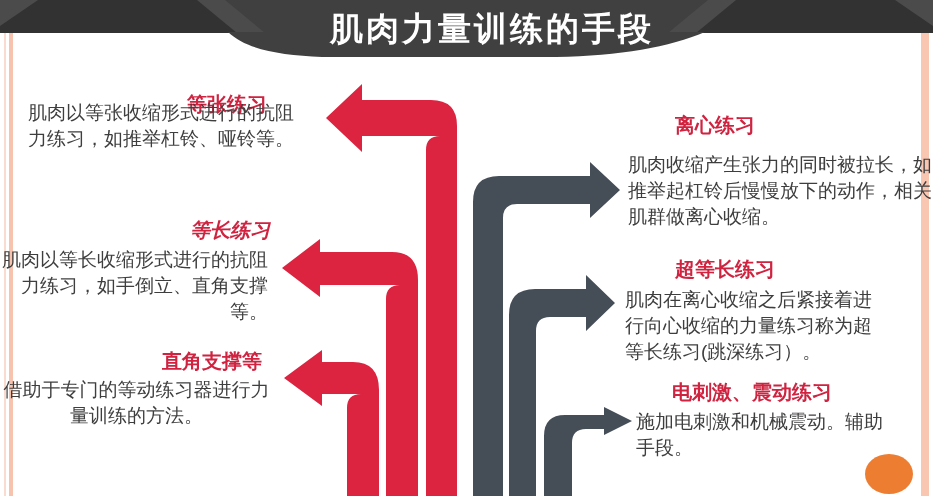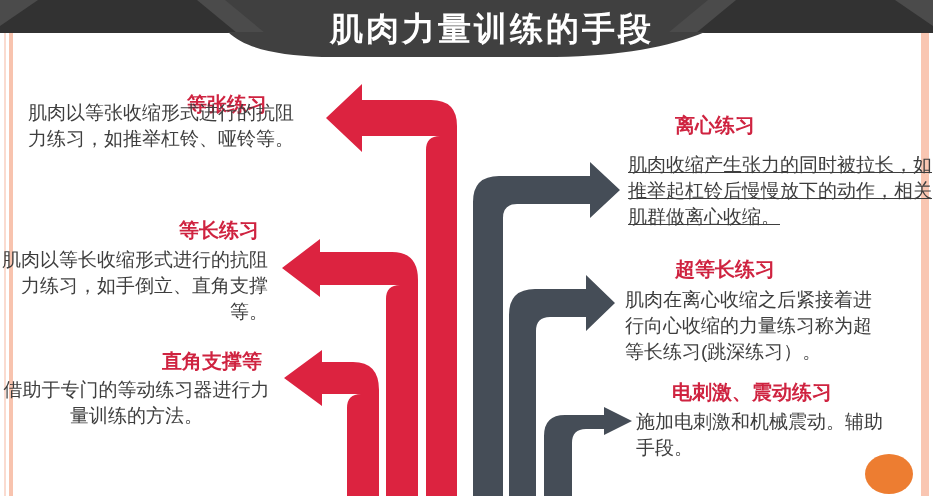--- a/index.html
+++ b/index.html
@@ -26,27 +26,27 @@
     white-space:nowrap;line-height:23px;text-align:right;
   }
   .sec-body{
     position:absolute;color:#3e3e3e;font-size:19px;line-height:26px;
     white-space:pre-line;
   }
   .align-r{text-align:right;}
   
   .s1-title{top:93px;left:0;width:267px;}
   .s1-body {top:100px;left:0;width:294px;}
-  .s2-title{top:219px;left:1px;width:258px;}
+  .s2-title{top:219px;left:12px;width:258px;font-style:italic;}
   .s2-body {top:247px;left:0;width:268px;}
   .s3-title{top:350px;left:0;width:262px;}
   .s3-body {top:377px;left:0;width:273px;text-align:center;}
   
   .s4-title{top:114px;left:675px;}
-  .s4-body {top:152px;left:628px;text-decoration:underline;}
+  .s4-body {top:152px;left:628px;}
   .s5-title{top:258px;left:675px;}
   .s5-body {top:287px;left:625px;}
   .s6-title{top:381px;left:672px;}
   .s6-body {top:409px;left:636px;}
   
   .orange-dot{
     position:absolute;left:865px;top:454px;width:48px;height:40px;border-radius:50%;
     background:#ed7d31;
   }
 </style>

